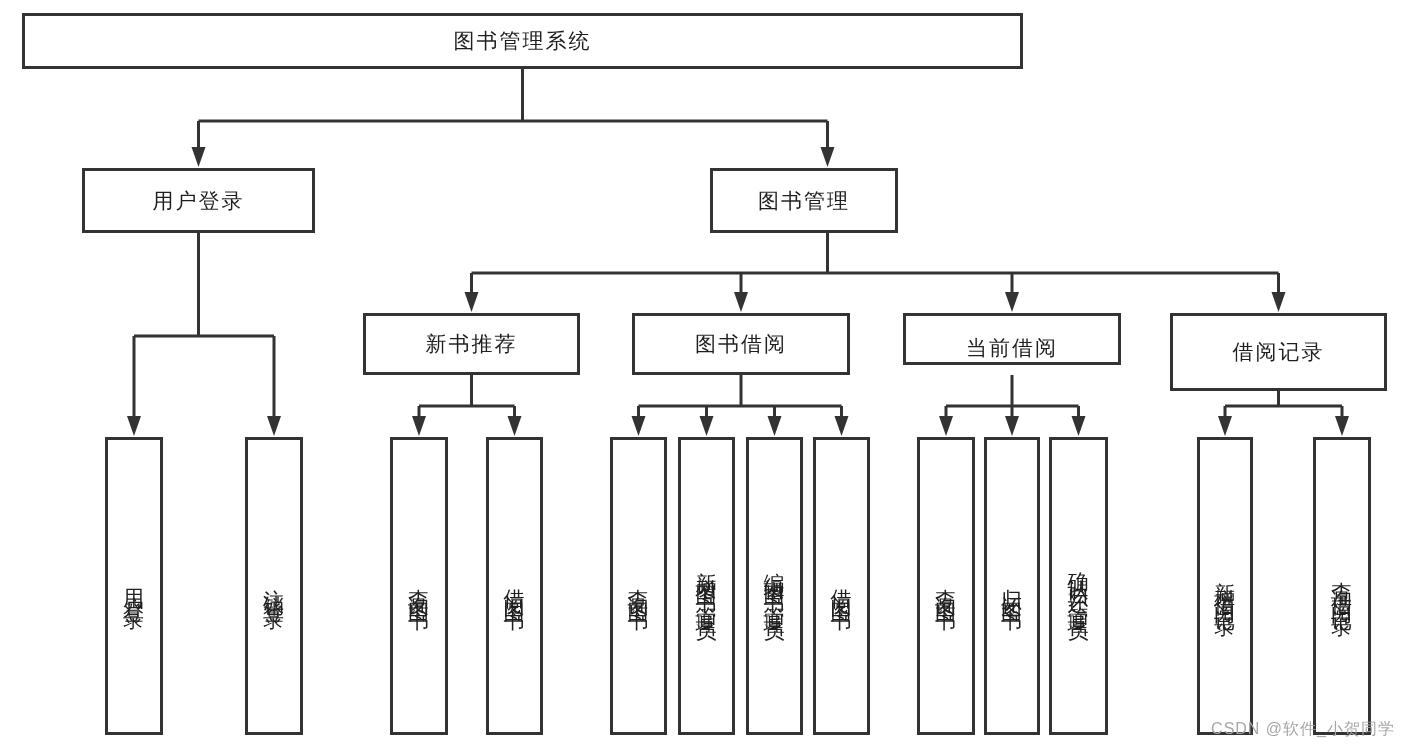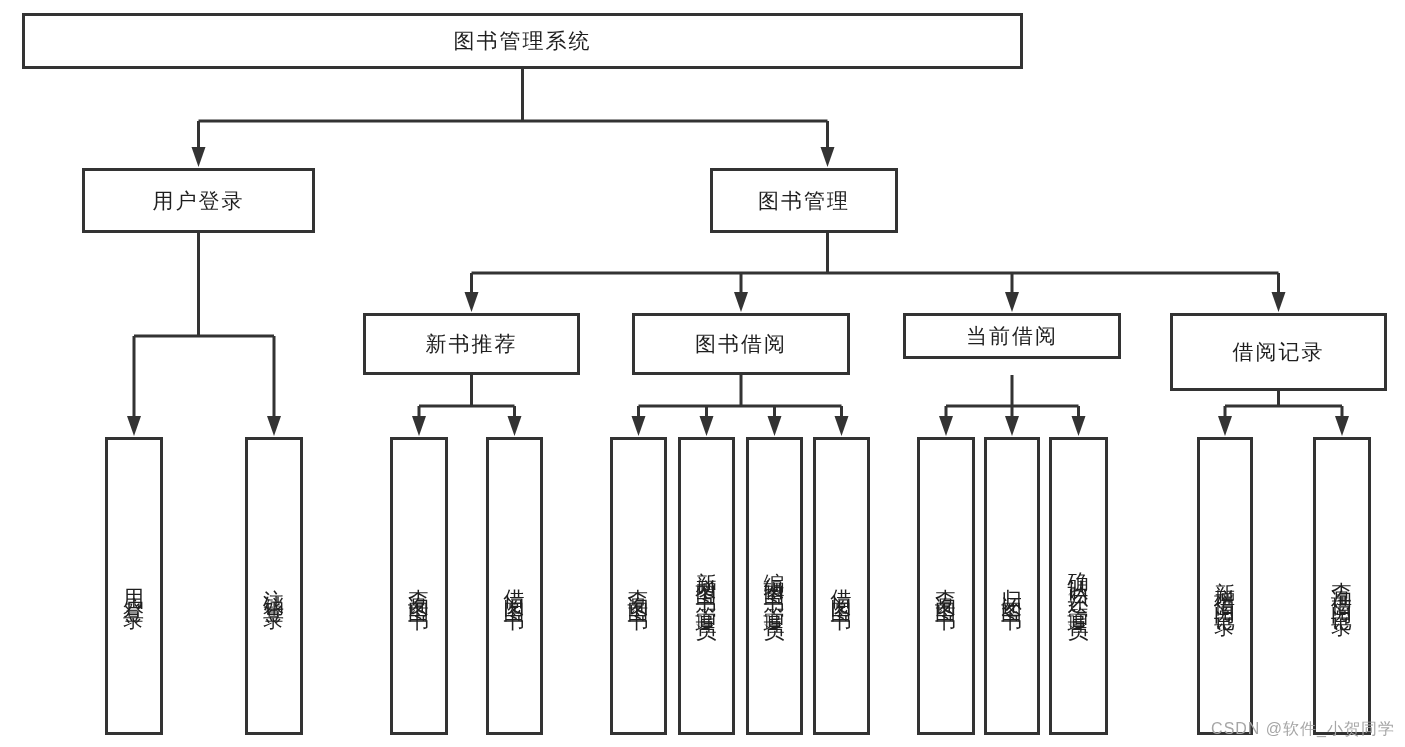--- a/index.html
+++ b/index.html
@@ -78,21 +78,21 @@
   <div class="node hnode" style="left:710px;top:168px;width:188px;height:65px;">
     <span>图书管理</span>
   </div>
 
   <div class="node hnode" style="left:363px;top:313px;width:217px;height:62px;">
     <span>新书推荐</span>
   </div>
   <div class="node hnode" style="left:632px;top:313px;width:218px;height:62px;">
     <span>图书借阅</span>
   </div>
-  <div class="node hnode" style="left:903px;top:313px;width:218px;height:46px;">
+  <div class="node hnode" style="left:903px;top:313px;width:218px;height:52px;align-items:flex-end;">
     <span>当前借阅</span>
   </div>
   <div class="node hnode" style="left:1170px;top:313px;width:217px;height:78px;">
     <span>借阅记录</span>
   </div>
 
   <div class="node col" style="left:105px;width:58px;">
     <span class="vtext">用户登录</span>
   </div>
   <div class="node col" style="left:245px;width:58px;">

